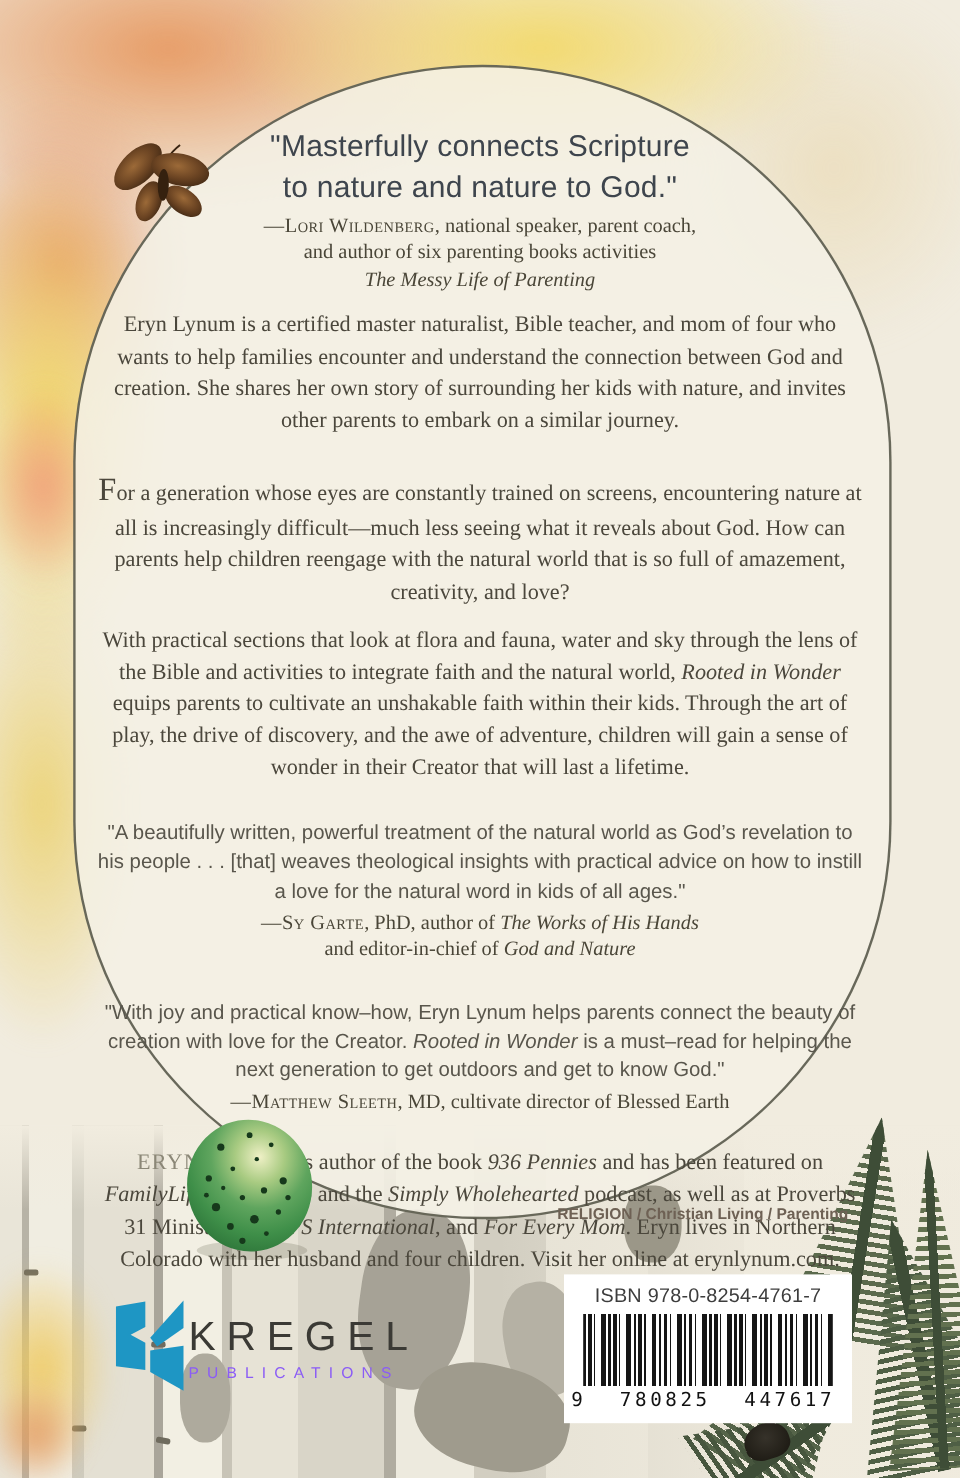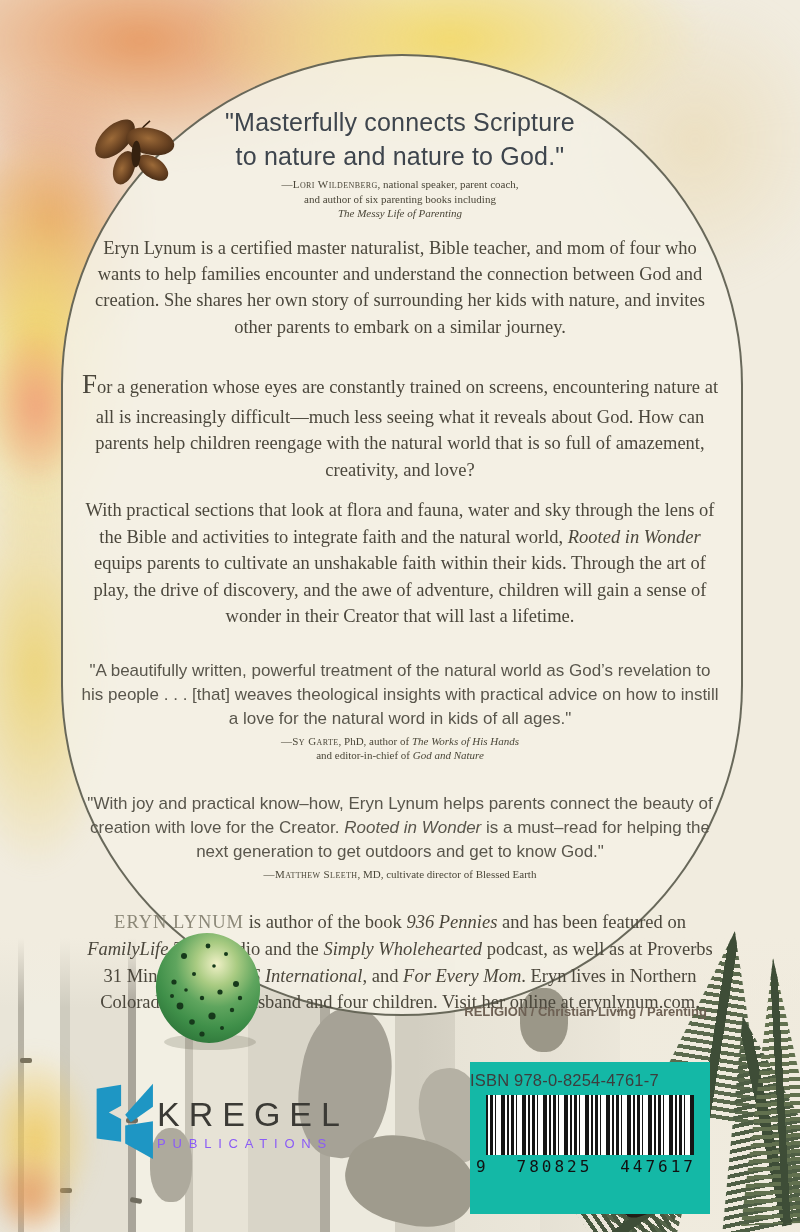--- a/index.html
+++ b/index.html
@@ -63,21 +63,21 @@
     border-radius:50% 50% 38% 38%;transform:rotate(-18deg);}
 
   
   .panel{position:absolute;left:61px;top:54px;width:682px;height:962px;box-sizing:border-box;
     background:rgba(244,240,229,.88);border:2px solid rgba(80,80,66,.85);
     border-radius:345px/335px;z-index:2;}
   .content{position:absolute;left:80px;top:106px;width:640px;text-align:center;color:#4a463c;z-index:3;}
 
   .headline{font-family:"Liberation Sans",sans-serif;font-size:25px;line-height:1.34;
     color:#3e454d;letter-spacing:.2px;}
-  .attrib{font-size:11px;line-height:1.32;color:#4a4638;margin-top:4px;}
+  .attrib{font-size:17px;line-height:1.32;color:#4a4638;margin-top:4px;}
   .sc{font-variant:small-caps;letter-spacing:.4px;}
   .bodyp{font-size:18.5px;line-height:1.43;margin-top:14px;color:#4b473c;}
   .bodyp.first{margin-top:25px;}
   .initial{font-size:27px;}
   .quote{font-family:"Liberation Sans",sans-serif;font-size:17px;line-height:1.42;
     color:#59564c;margin-top:29px;}
   .quote .attrib{font-family:"Liberation Serif",serif;margin-top:3px;}
   .bio{font-size:18.5px;line-height:1.45;margin-top:27px;color:#4b473c;}
   .bio .name{color:#8b8777;letter-spacing:1px;}
 
@@ -88,22 +88,22 @@
 
   
   .logo{position:absolute;left:95px;top:1072px;display:flex;align-items:center;z-index:5;}
   .logo-mark{width:62px;height:102px;}
   .logo-name{font-family:"Liberation Sans",sans-serif;font-size:34px;letter-spacing:9px;
     color:#3b3a35;font-weight:400;line-height:1;}
   .logo-sub{font-family:"Liberation Sans",sans-serif;font-size:13px;letter-spacing:6.8px;
     color:#8b5cf6;margin-top:6px;line-height:1;}
   .category{position:absolute;left:415px;top:1004px;width:292px;text-align:right;z-index:5;
     font-family:"Liberation Sans",sans-serif;font-size:13px;font-weight:700;color:#6e6154;}
-  .barcode{position:absolute;left:470px;top:1062px;width:240px;height:152px;background:#14b8a6;
-    z-index:5;text-align:left;}
+  .barcode{position:absolute;left:470px;top:1062px;width:240px;height:124px;background:#ffffff;
+    z-index:5;text-align:center;}
   .isbn{font-family:"Liberation Sans",sans-serif;font-size:16.5px;color:#3d3d3d;
     padding-top:9px;letter-spacing:.2px;}
   .bars{margin:5px 16px 0;height:60px;
     background:repeating-linear-gradient(90deg,#151515 0 2px,#fff 2px 4px,#151515 4px 7px,
       #fff 7px 9px,#151515 9px 10px,#fff 10px 15px,#151515 15px 19px,#fff 19px 21px);}
   .digits{display:flex;justify-content:space-between;align-items:center;
     padding:2px 14px 0 6px;font-family:"DejaVu Sans Mono",monospace;font-size:16px;color:#111;}
   .digits span{letter-spacing:3px;}
 </style>
 </head>
@@ -145,21 +145,21 @@
 
   <div class="panel"></div>
 
   <div class="content">
     <div class="headline">
       <div>"Masterfully connects Scripture</div>
       <div>to nature and nature to God."</div>
     </div>
     <div class="attrib">
       <span class="sc">—Lori Wildenberg</span><span>, national speaker, parent coach,</span><br>
-      <span>and author of six parenting books including</span><br>
+      <span>and author of six parenting books activities</span><br>
       <i>The Messy Life of Parenting</i>
     </div>
 
     <div class="bodyp">Eryn Lynum is a certified master naturalist, Bible teacher, and mom of four who wants to help families encounter and understand the connection between God and creation. She shares her own story of surrounding her kids with nature, and invites other parents to embark on a similar journey.</div>
     <div class="bodyp first">
       <span class="initial">F</span><span>or a generation whose eyes are constantly trained on screens, encountering nature at all is increasingly difficult—much less seeing what it reveals about God. How can parents help children reengage with the natural world that is so full of amazement, creativity, and love?</span>
     </div>
     <div class="bodyp">
       <span>With practical sections that look at flora and fauna, water and sky through the lens of the Bible and activities to integrate faith and the natural world, </span><i>Rooted in Wonder</i><span> equips parents to cultivate an unshakable faith within their kids. Through the art of play, the drive of discovery, and the awe of adventure, children will gain a sense of wonder in their Creator that will last a lifetime.</span>
     </div>

